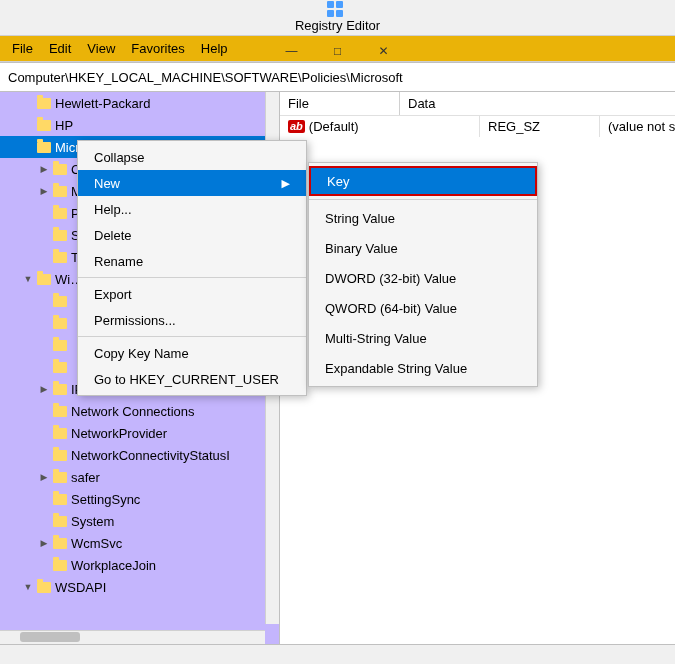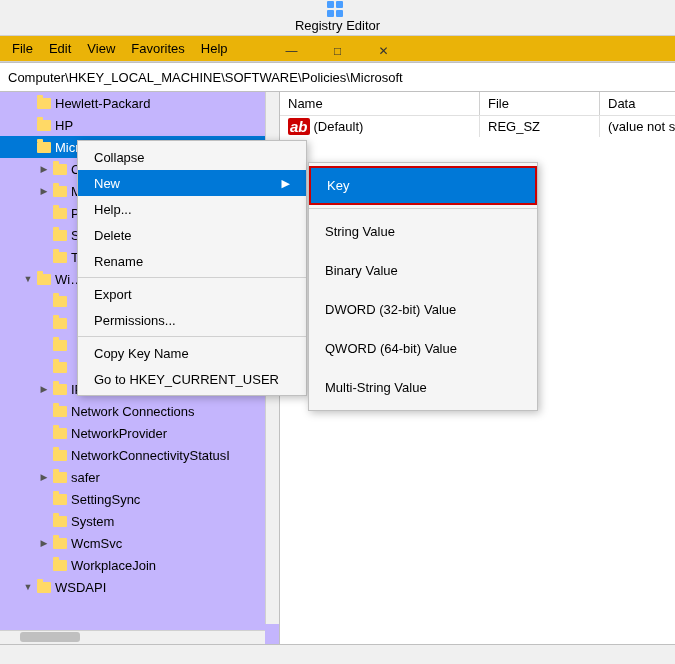--- a/index.html
+++ b/index.html
@@ -197,21 +197,21 @@
       align-items: center;
     }
     .reg-name { width: 200px; border-right: 1px solid #e0e0e0; }
     .reg-type { width: 120px; border-right: 1px solid #e0e0e0; }
     .reg-data { flex: 1; }
 
     .ab-icon {
       display: inline-block;
       background: #c00;
       color: white;
-      font-size: 15px;
+      font-size: 11px;
       font-weight: bold;
       padding: 1px 2px;
       border-radius: 2px;
       margin-right: 4px;
       font-style: italic;
       line-height: 1;
     }
 
     
     .context-menu {
@@ -260,21 +260,21 @@
       left: 308px;
       top: 162px;
       width: 230px;
       background: #f5f5f5;
       border: 1px solid #c0c0c0;
       box-shadow: 2px 2px 8px rgba(0,0,0,0.25);
       z-index: 101;
       padding: 3px 0;
     }
     .sub-item {
-      height: 39px;
+      height: 30px;
       display: flex;
       align-items: center;
       padding: 0 16px;
       cursor: pointer;
       font-size: 13px;
       color: #000;
       white-space: nowrap;
     }
     .sub-item.key-item {
       background: #0078d7;
@@ -540,21 +540,20 @@
     <div class="hscroll-bar">
       <div class="hscroll-thumb"></div>
     </div>
     <div class="tree-scroll">
       <div class="scroll-thumb"></div>
     </div>
   </div>
 
   <div class="right-panel">
     <div class="right-panel-header">
-      <div class="col-header col-name">Name</div>
       <div class="col-header col-type">File</div>
       <div class="col-header col-data">Data</div>
     </div>
     <div class="registry-row">
       <div class="reg-cell reg-name">
         <span class="ab-icon">ab</span>
         <span>(Default)</span>
       </div>
       <div class="reg-cell reg-type">REG_SZ</div>
       <div class="reg-cell reg-data">(value not se</div>
@@ -608,17 +607,20 @@
   </div>
   <div class="sub-item">
     <span>DWORD (32-bit) Value</span>
   </div>
   <div class="sub-item">
     <span>QWORD (64-bit) Value</span>
   </div>
   <div class="sub-item">
     <span>Multi-String Value</span>
   </div>
+  <div class="sub-item">
+    <span>Expandable String Value</span>
+  </div>
 </div>
 
 <div class="status-bar">
   <span></span>
 </div>
 
 </body></html>

